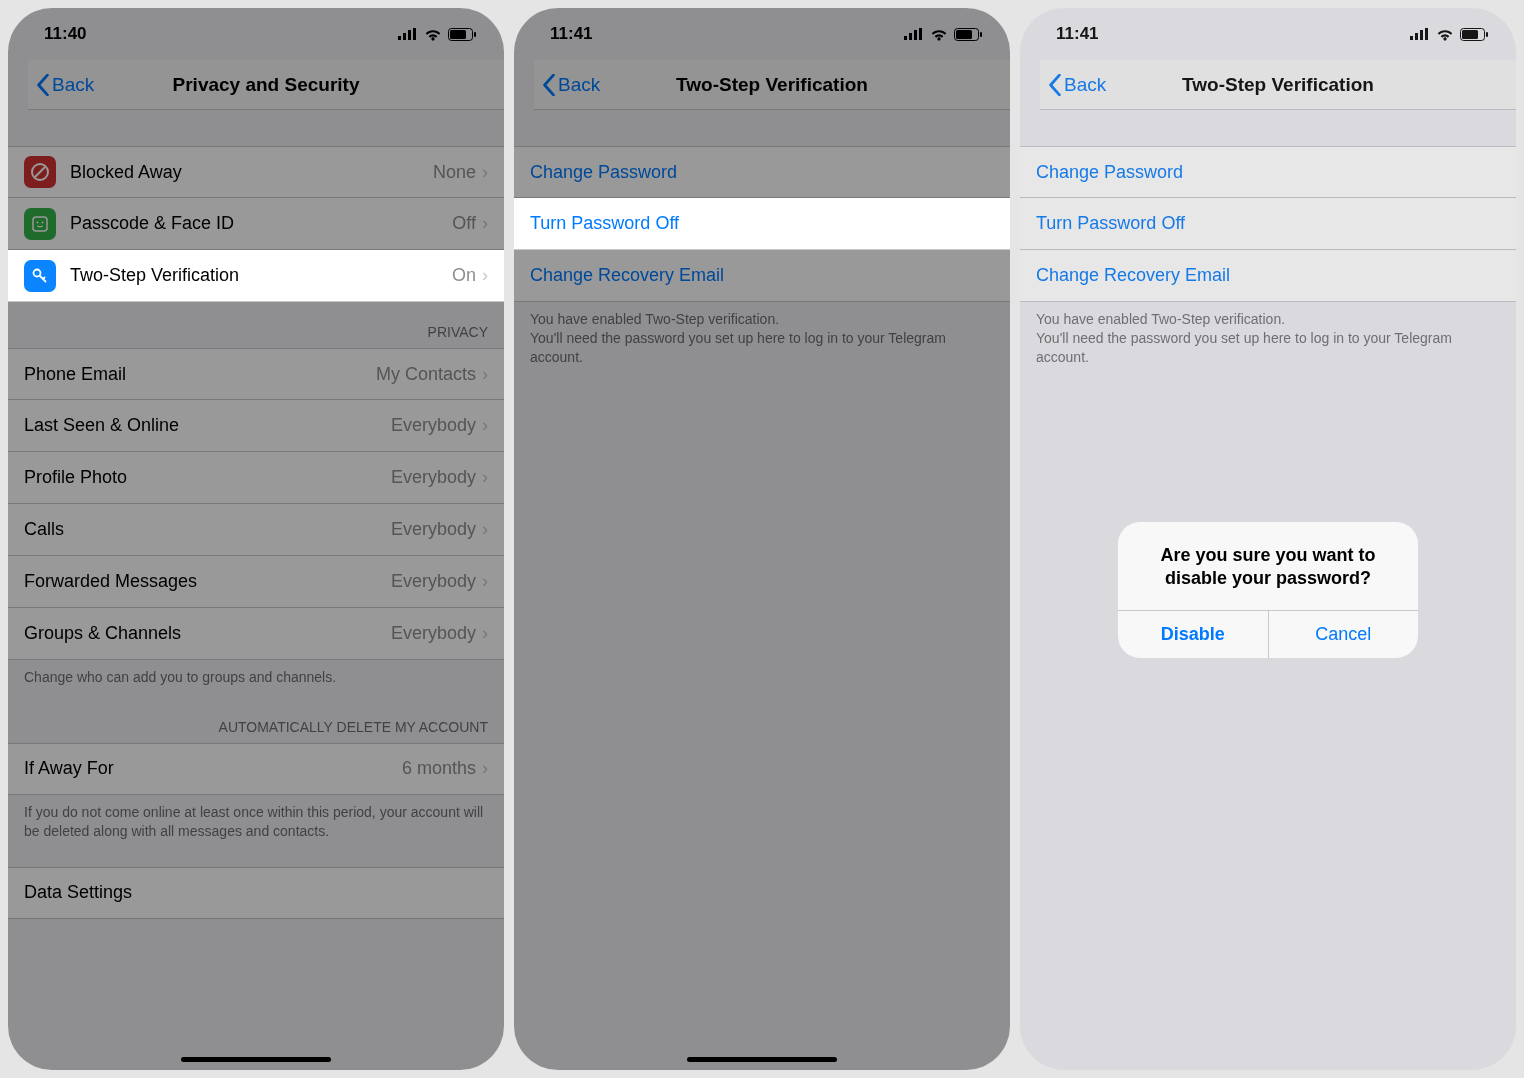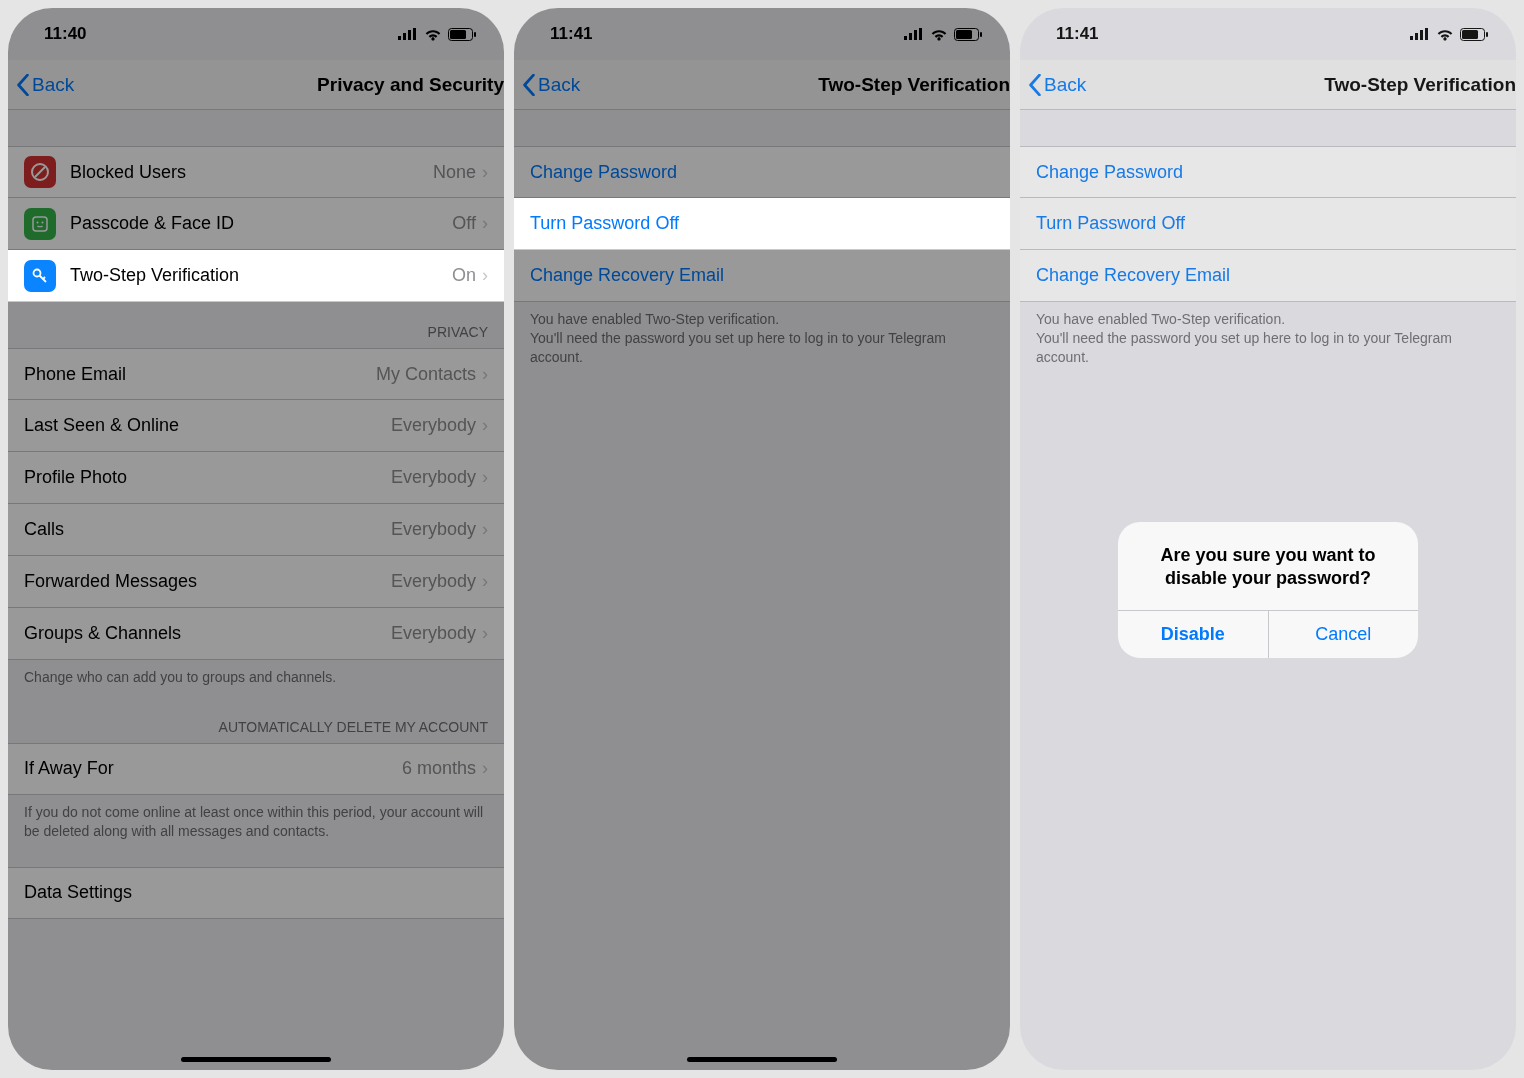--- a/index.html
+++ b/index.html
@@ -47,34 +47,35 @@
   }
   .status-right { display: flex; align-items: center; gap: 6px; }
   .status-right svg { display: block; }
   .nav-bar {
     height: 50px;
     display: flex;
     align-items: center;
     position: relative;
     border-bottom: 1px solid #c8c7cc;
     background: #f7f7f8;
+    margin-left: 20px;
   }
   .nav-back {
     display: flex;
     align-items: center;
     color: #007aff;
     font-size: 19px;
     padding-left: 8px;
     z-index: 2;
   }
   .nav-back svg { margin-right: 2px; }
   .nav-title {
     position: absolute;
     left: 0; right: 0;
-    text-align: right;
+    text-align: center;
     font-size: 19px;
     font-weight: 600;
     color: #000;
   }
   .content { flex: 1; overflow: hidden; position: relative; }
   .spacer { height: 36px; }
   .row {
     height: 52px;
     background: #fff;
     display: flex;
@@ -198,21 +199,21 @@
   <div class="content">
     <div class="spacer"></div>
 
     <div class="row first">
       <div class="icon-slot" style="background:#d33131">
         <svg width="20" height="20" viewBox="0 0 20 20">
             <circle cx="10" cy="10" r="8" fill="none" stroke="#fff" stroke-width="2"></circle>
             <line x1="5" y1="15" x2="15" y2="5" stroke="#fff" stroke-width="2"></line>
           </svg>
       </div>
-      <span class="label">Blocked Users</span>
+      <span class="label">Blocked Away</span>
       <span class="value">None</span>
       <span class="chev">›</span>
     </div>
     <div class="row">
       <div class="icon-slot" style="background:#32b24a">
         <svg width="20" height="20" viewBox="0 0 20 20">
             <rect x="3" y="3" width="14" height="14" rx="3" fill="none" stroke="#fff" stroke-width="1.5"></rect>
             <circle cx="7.5" cy="8.5" r="1" fill="#fff"></circle>
             <circle cx="12.5" cy="8.5" r="1" fill="#fff"></circle>
             <path d="M7.5 12c1 1 4 1 5 0" stroke="#fff" fill="none" stroke-width="1.2"></path>

